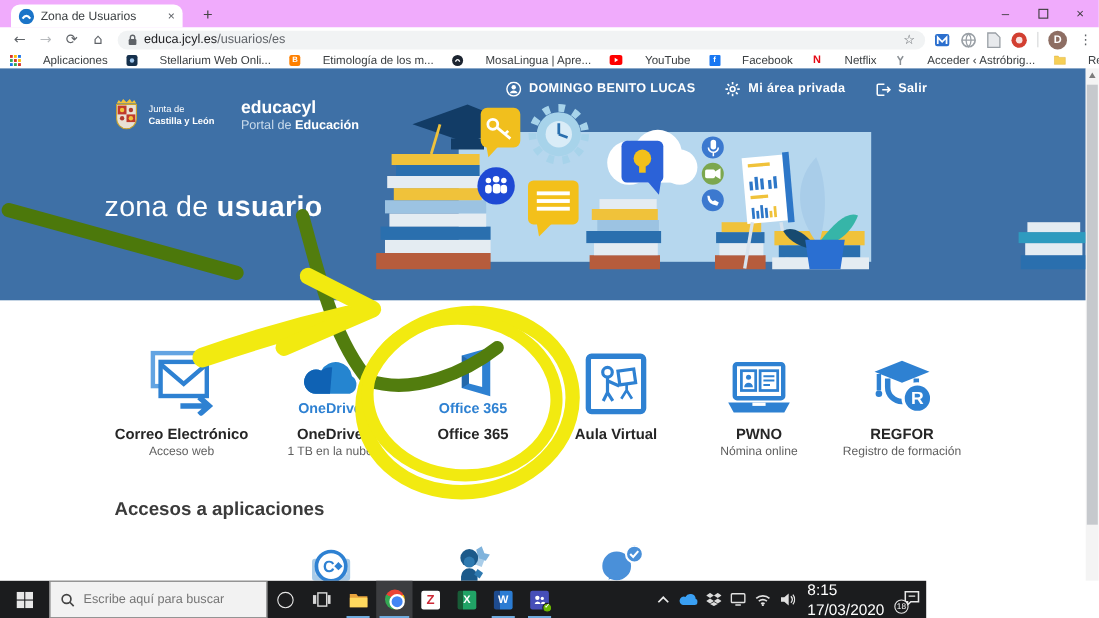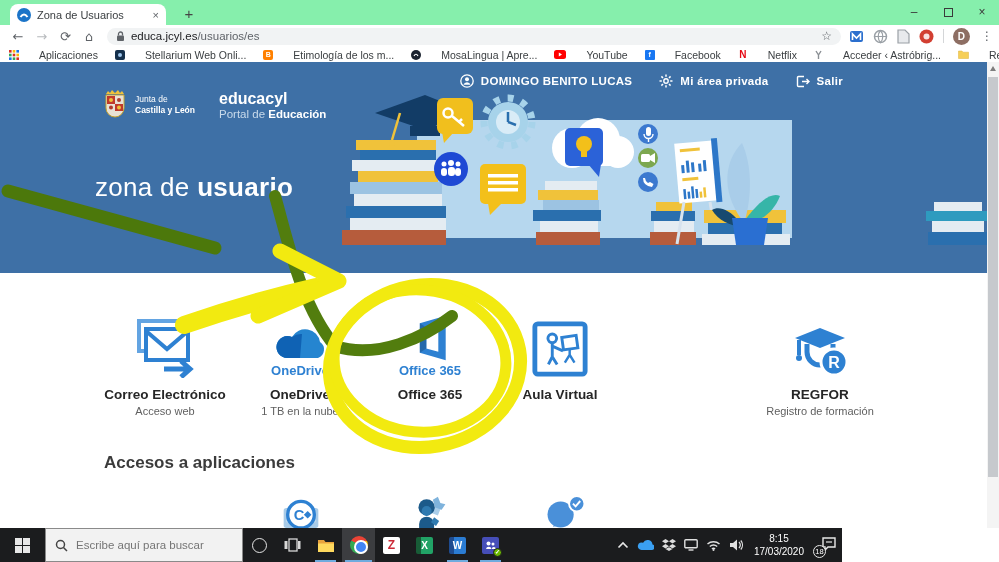--- a/index.html
+++ b/index.html
@@ -1,20 +1,20 @@
 <!DOCTYPE html>
 <html><head>
 <meta charset="utf-8">
 <style>
   * { margin:0; padding:0; box-sizing:border-box; }
   html,body { width:999px; height:562px; overflow:hidden; font-family:"Liberation Sans",sans-serif; background:#fff; }
   #screen { position:relative; width:999px; height:562px; overflow:hidden; background:#fff; }
 
   
-  #tabstrip { position:absolute; top:0; left:0; right:0; height:25px; background:#86efac; }
+  #tabstrip { position:absolute; top:0; left:0; right:0; height:25px; background:#f0abfc; }
   .tab { position:absolute; left:10px; top:4px; width:156px; height:21px; background:#fff; border-radius:8px 8px 0 0; display:flex; align-items:center; padding:0 7px; gap:6px; }
   .tab-title { flex:1; font-size:11px; color:#3c4043; white-space:nowrap; overflow:hidden; }
   .tab-close { color:#5f6368; font-size:11px; cursor:default; }
   .newtab { position:absolute; left:178px; top:3px; width:22px; height:22px; color:#454545; font-size:15px; text-align:center; line-height:22px; }
   .win-controls { position:absolute; right:0; top:0; height:25px; display:flex; align-items:center; }
   .win-btn { width:34px; height:25px; text-align:center; line-height:25px; font-size:12px; color:#3a3a3a; display:flex; align-items:center; justify-content:center; }
   .restore-box { width:9px; height:9px; border:1px solid #3a3a3a; }
 
   #toolbar { position:absolute; top:25px; left:0; right:0; height:22px; background:#fff; display:flex; align-items:center; padding-left:6px; }
   .nav-btn { width:24px; text-align:center; color:#5f6368; font-size:13px; font-family:"DejaVu Sans",sans-serif; }
@@ -76,21 +76,21 @@
   .underline { position:absolute; bottom:0; left:6px; right:6px; height:2px; background:#6fabde; }
   .chrome-ball { width:18px; height:18px; border-radius:50%; background:conic-gradient(from -60deg,#ea4335 0 120deg,#fbbc05 120deg 240deg,#34a853 240deg 360deg); position:relative; }
   .chrome-ball::after { content:""; position:absolute; left:4px; top:4px; width:10px; height:10px; border-radius:50%; background:#4285f4; border:2px solid #fff; }
   .app-sq { width:17px; height:17px; display:flex; align-items:center; justify-content:center; color:#fff; font-size:10px; font-weight:bold; border-radius:2px; }
   .zotero { background:#fff; color:#cc2936; font-size:12px; }
   .excel { background:linear-gradient(90deg,#185c37 0 30%,#21a366 30%); }
   .word  { background:linear-gradient(90deg,#1e4b8f 0 30%,#2b7cd3 30%); }
   .teams { background:#464eb8; position:relative; }
   .teams-dot { position:absolute; right:-3px; bottom:-3px; width:9px; height:9px; border-radius:50%; background:#6bb700; border:1px solid #1b1c1e; color:#fff; font-size:6px; line-height:7px; text-align:center; font-weight:bold; }
   .tb-tray { margin-left:auto; display:flex; align-items:center; gap:8px; padding-right:5px; color:#e8e8e8; }
-  .clock { text-align:center; font-size:10px; line-height:1.3; color:#fff; margin:0 3px; }
+  .clock { text-align:left; font-size:14px; line-height:1.3; color:#fff; margin:0 3px; }
   .notif { position:relative; width:22px; height:26px; }
   .notif-badge { position:absolute; left:-2px; bottom:0; min-width:13px; height:13px; background:#1b1c1e; border:1px solid #e8e8e8; border-radius:8px; color:#fff; font-size:7.5px; line-height:11px; text-align:center; padding:0 1px; }
 </style>
 </head>
 <body>
 
 <div id="screen">
 
   <div id="tabstrip">
     <div class="tab">
@@ -457,20 +457,36 @@
           <g transform="rotate(-8 40 26)">
               <rect x="33" y="17" width="15" height="13" fill="none" stroke="#2e81d2" stroke-width="3"></rect>
             </g>
           <path d="M40 31 V36 M35 44 L40 36 L45 44" stroke="#2e81d2" stroke-width="2.5" fill="none"></path>
         </svg>
       </div>
       <div class="label">Aula Virtual</div>
       <div class="sub"></div>
     </div>
 
+    <div class="cell" style="left:622px">
+      <div class="icon-area">
+        <svg width="64" height="50" viewBox="0 0 64 50">
+          <rect x="10" y="3" width="44" height="31" rx="2" fill="#fff" stroke="#2e81d2" stroke-width="4"></rect>
+          <rect x="16" y="9" width="13" height="18" fill="#fff" stroke="#2e81d2" stroke-width="2.5"></rect>
+          <circle cx="22.5" cy="15" r="2.3" fill="#2e81d2"></circle>
+          <path d="M18.5 24 a4 4 0 0 1 8 0 z" fill="#2e81d2"></path>
+          <rect x="33" y="9" width="16" height="18" fill="#fff" stroke="#2e81d2" stroke-width="2.5"></rect>
+          <path d="M36 14 h10 M36 18 h10 M36 22 h6" stroke="#2e81d2" stroke-width="1.8"></path>
+          <path d="M4 38 h56 l-5 9 h-46 z" fill="#2e81d2"></path>
+          <rect x="26" y="38" width="12" height="3" fill="#fff"></rect>
+        </svg>
+      </div>
+      <div class="label">PWNO</div>
+      <div class="sub">Nómina online</div>
+    </div>
 
     <div class="cell" style="left:752px">
       <div class="icon-area">
         <svg width="66" height="58" viewBox="0 0 66 58">
           <path d="M8 18 L33 8 L58 18 L33 28 Z" fill="#2e81d2"></path>
           <path d="M20 24 v8 a13 13 0 0 0 26 0 v-8" fill="none" stroke="#2e81d2" stroke-width="5"></path>
           <path d="M12 20 v15" stroke="#2e81d2" stroke-width="4"></path>
             <circle cx="12" cy="38" r="3" fill="#2e81d2"></circle>
           <circle cx="47" cy="42" r="13" fill="#2e81d2" stroke="#fff" stroke-width="3"></circle>
           <text x="47" y="47.5" text-anchor="middle" font-size="16" font-weight="bold" fill="#fff" font-family="Liberation Sans, sans-serif">R</text>

